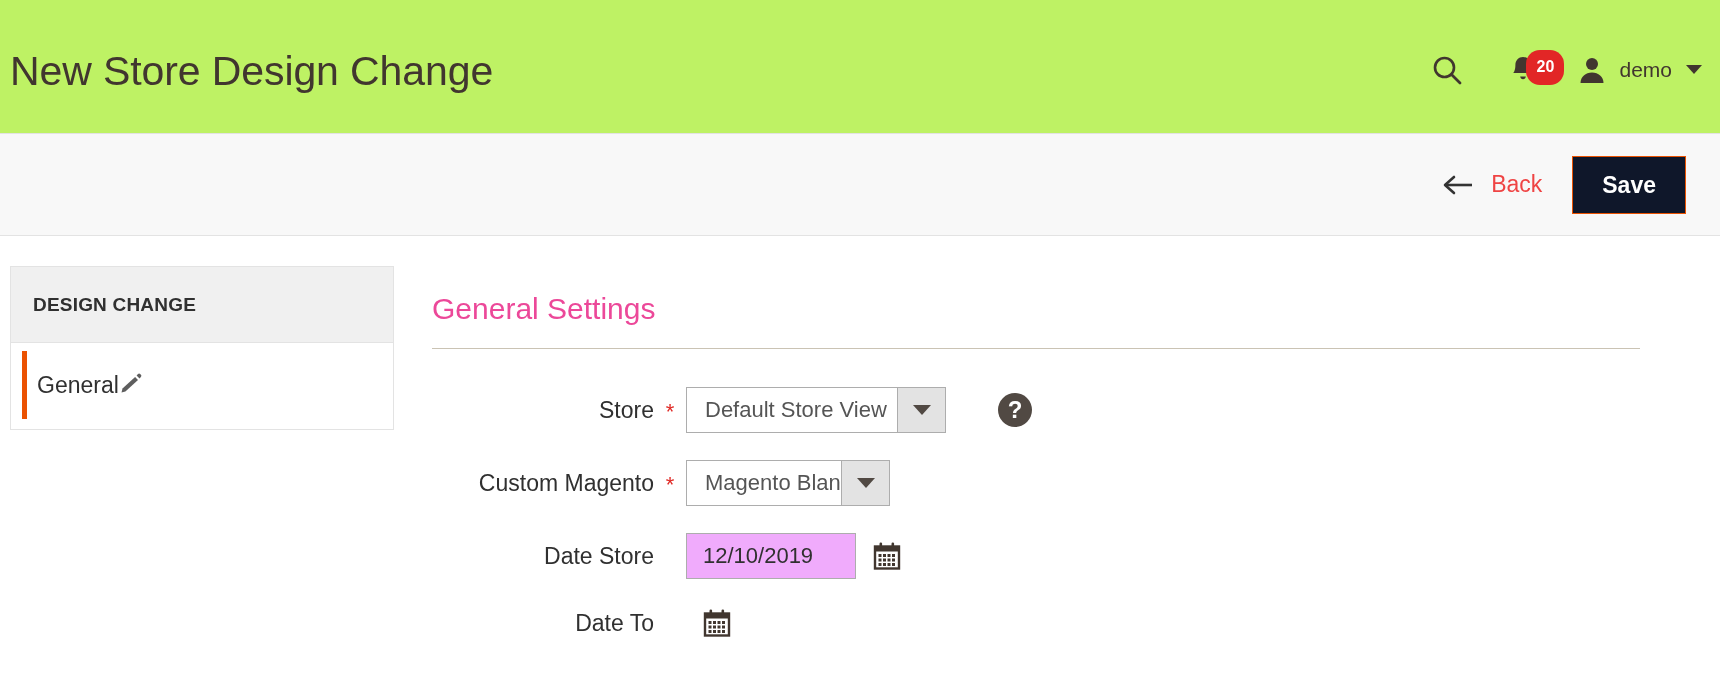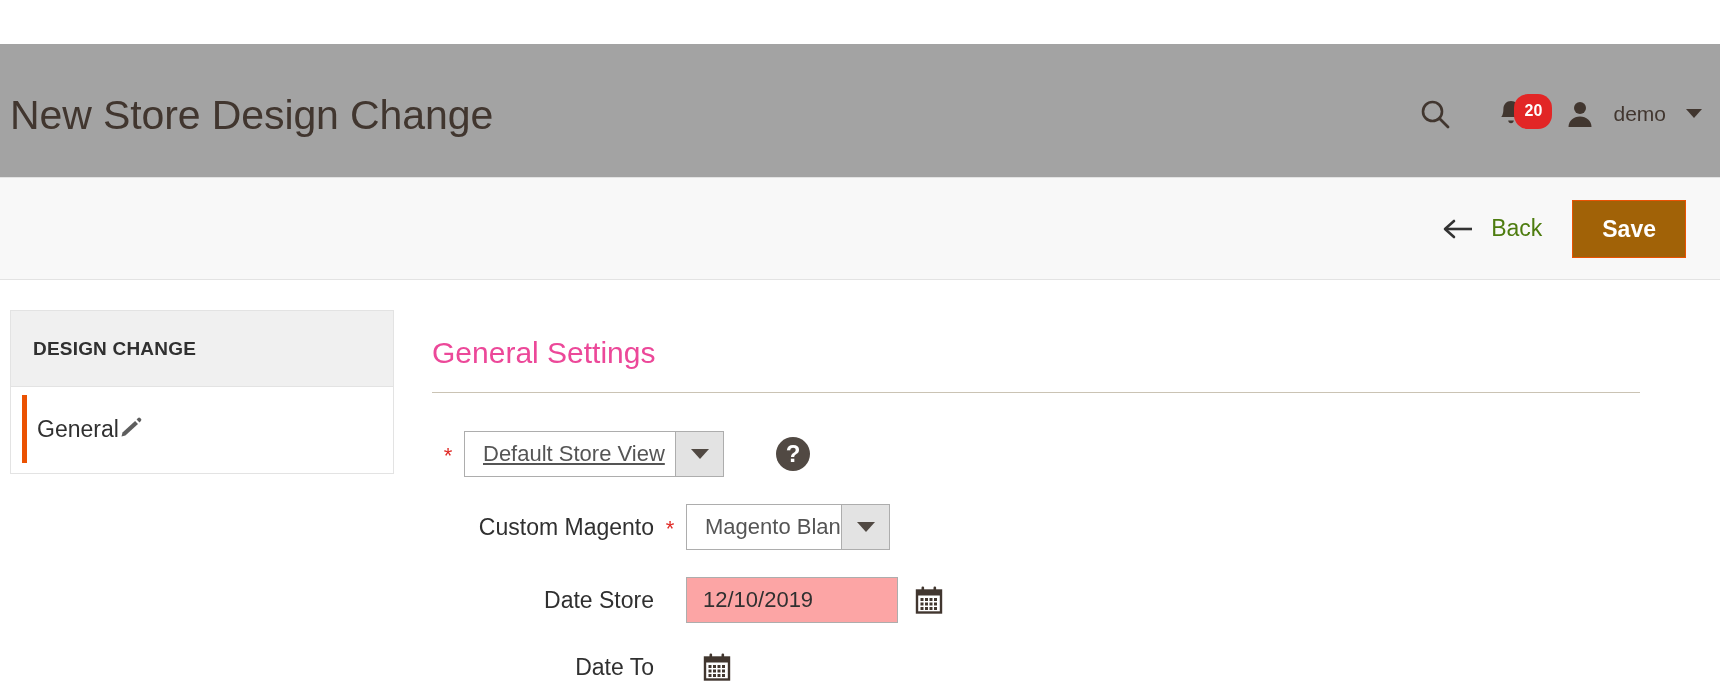--- a/index.html
+++ b/index.html
@@ -8,26 +8,25 @@
     width: 1720px; height: 692px;
     background: #ffffff;
     font-family: "Liberation Sans", sans-serif;
     overflow: hidden;
   }
 
   
   .page-header {
     position: relative;
     height: 133px;
-    background: #a3a3a3;
+    background: #bef264;
     display: flex;
     align-items: center;
     justify-content: space-between;
     padding: 0 18px 0 10px;
-    margin-top: 44px;
   }
   .page-title {
     font-size: 41px;
     font-weight: 300;
     color: #41362f;
     letter-spacing: -0.1px;
     line-height: 1;
     padding-top: 10px;
   }
   .header-right {
@@ -52,21 +51,21 @@
     background: #e22626;
     color: #fff;
     font-size: 16px;
     font-weight: 700;
     display: flex; align-items: center; justify-content: center;
     padding: 0 7px;
     line-height: 1;
   }
   .user-wrap {
     display: flex; align-items: center;
-    gap: 18px;
+    gap: 12px;
     padding-left: 10px;
     cursor: pointer;
   }
   .user-name {
     font-size: 21px;
     color: #41362f;
     font-weight: 400;
   }
   .caret-down {
     width: 0; height: 0;
@@ -86,30 +85,30 @@
     align-items: center;
     justify-content: flex-end;
     padding-right: 34px;
     gap: 26px;
   }
   .back-btn {
     display: flex;
     align-items: center;
     gap: 16px;
     font-size: 23px;
-    color: #4d7c0f;
+    color: #ef4444;
     cursor: pointer;
     background: none;
     border: none;
     font-family: inherit;
     padding: 6px 4px;
   }
   .arrow-left { display:block; }
   .save-btn {
-    background: #a16207;
+    background: #0f172a;
     border: 1px solid #eb5202;
     color: #ffffff;
     font-size: 23px;
     font-weight: 700;
     padding: 0 29px;
     height: 58px;
     line-height: 56px;
     cursor: pointer;
     font-family: inherit;
     border-radius: 0;
@@ -229,43 +228,43 @@
     display: flex;
     align-items: center;
     justify-content: center;
   }
   .drop-caret {
     width: 0; height: 0;
     border-left: 9px solid transparent;
     border-right: 9px solid transparent;
     border-top: 10px solid #514943;
   }
-  .sel-store .val { width: 210px; text-decoration: underline; }
+  .sel-store .val { width: 210px; }
   .sel-design .val { width: 154px; }
 
   .help-icon {
     margin-left: 52px;
     width: 34px; height: 34px;
     border-radius: 50%;
     background: #514943;
     color: #ffffff;
     font-size: 24px;
     font-weight: 700;
     display: flex;
     align-items: center;
     justify-content: center;
     cursor: pointer;
     line-height: 1;
   }
 
   .date-input {
-    width: 212px;
+    width: 170px;
     height: 46px;
     border: 1px solid #adadad;
-    background: #fca5a5;
+    background: #f0abfc;
     font-size: 22px;
     color: #303030;
     font-family: inherit;
     padding: 0 16px;
     outline: none;
   }
   .cal-btn {
     margin-left: 14px;
     background: none;
     border: none;
@@ -338,20 +337,21 @@
         </div>
       </div>
     </div>
   </div>
 
   <div class="content">
     <h2 class="section-title">General Settings</h2>
     <div class="section-rule"></div>
 
     <div class="field-row">
+      <div class="field-label">Store</div>
       <div class="req-star">*</div>
       <div class="field-control">
         <div class="mg-select sel-store">
           <div class="val">Default Store View</div>
           <div class="drop">
             <span class="drop-caret"></span>
           </div>
         </div>
         <div class="help-icon">?</div>
       </div>

